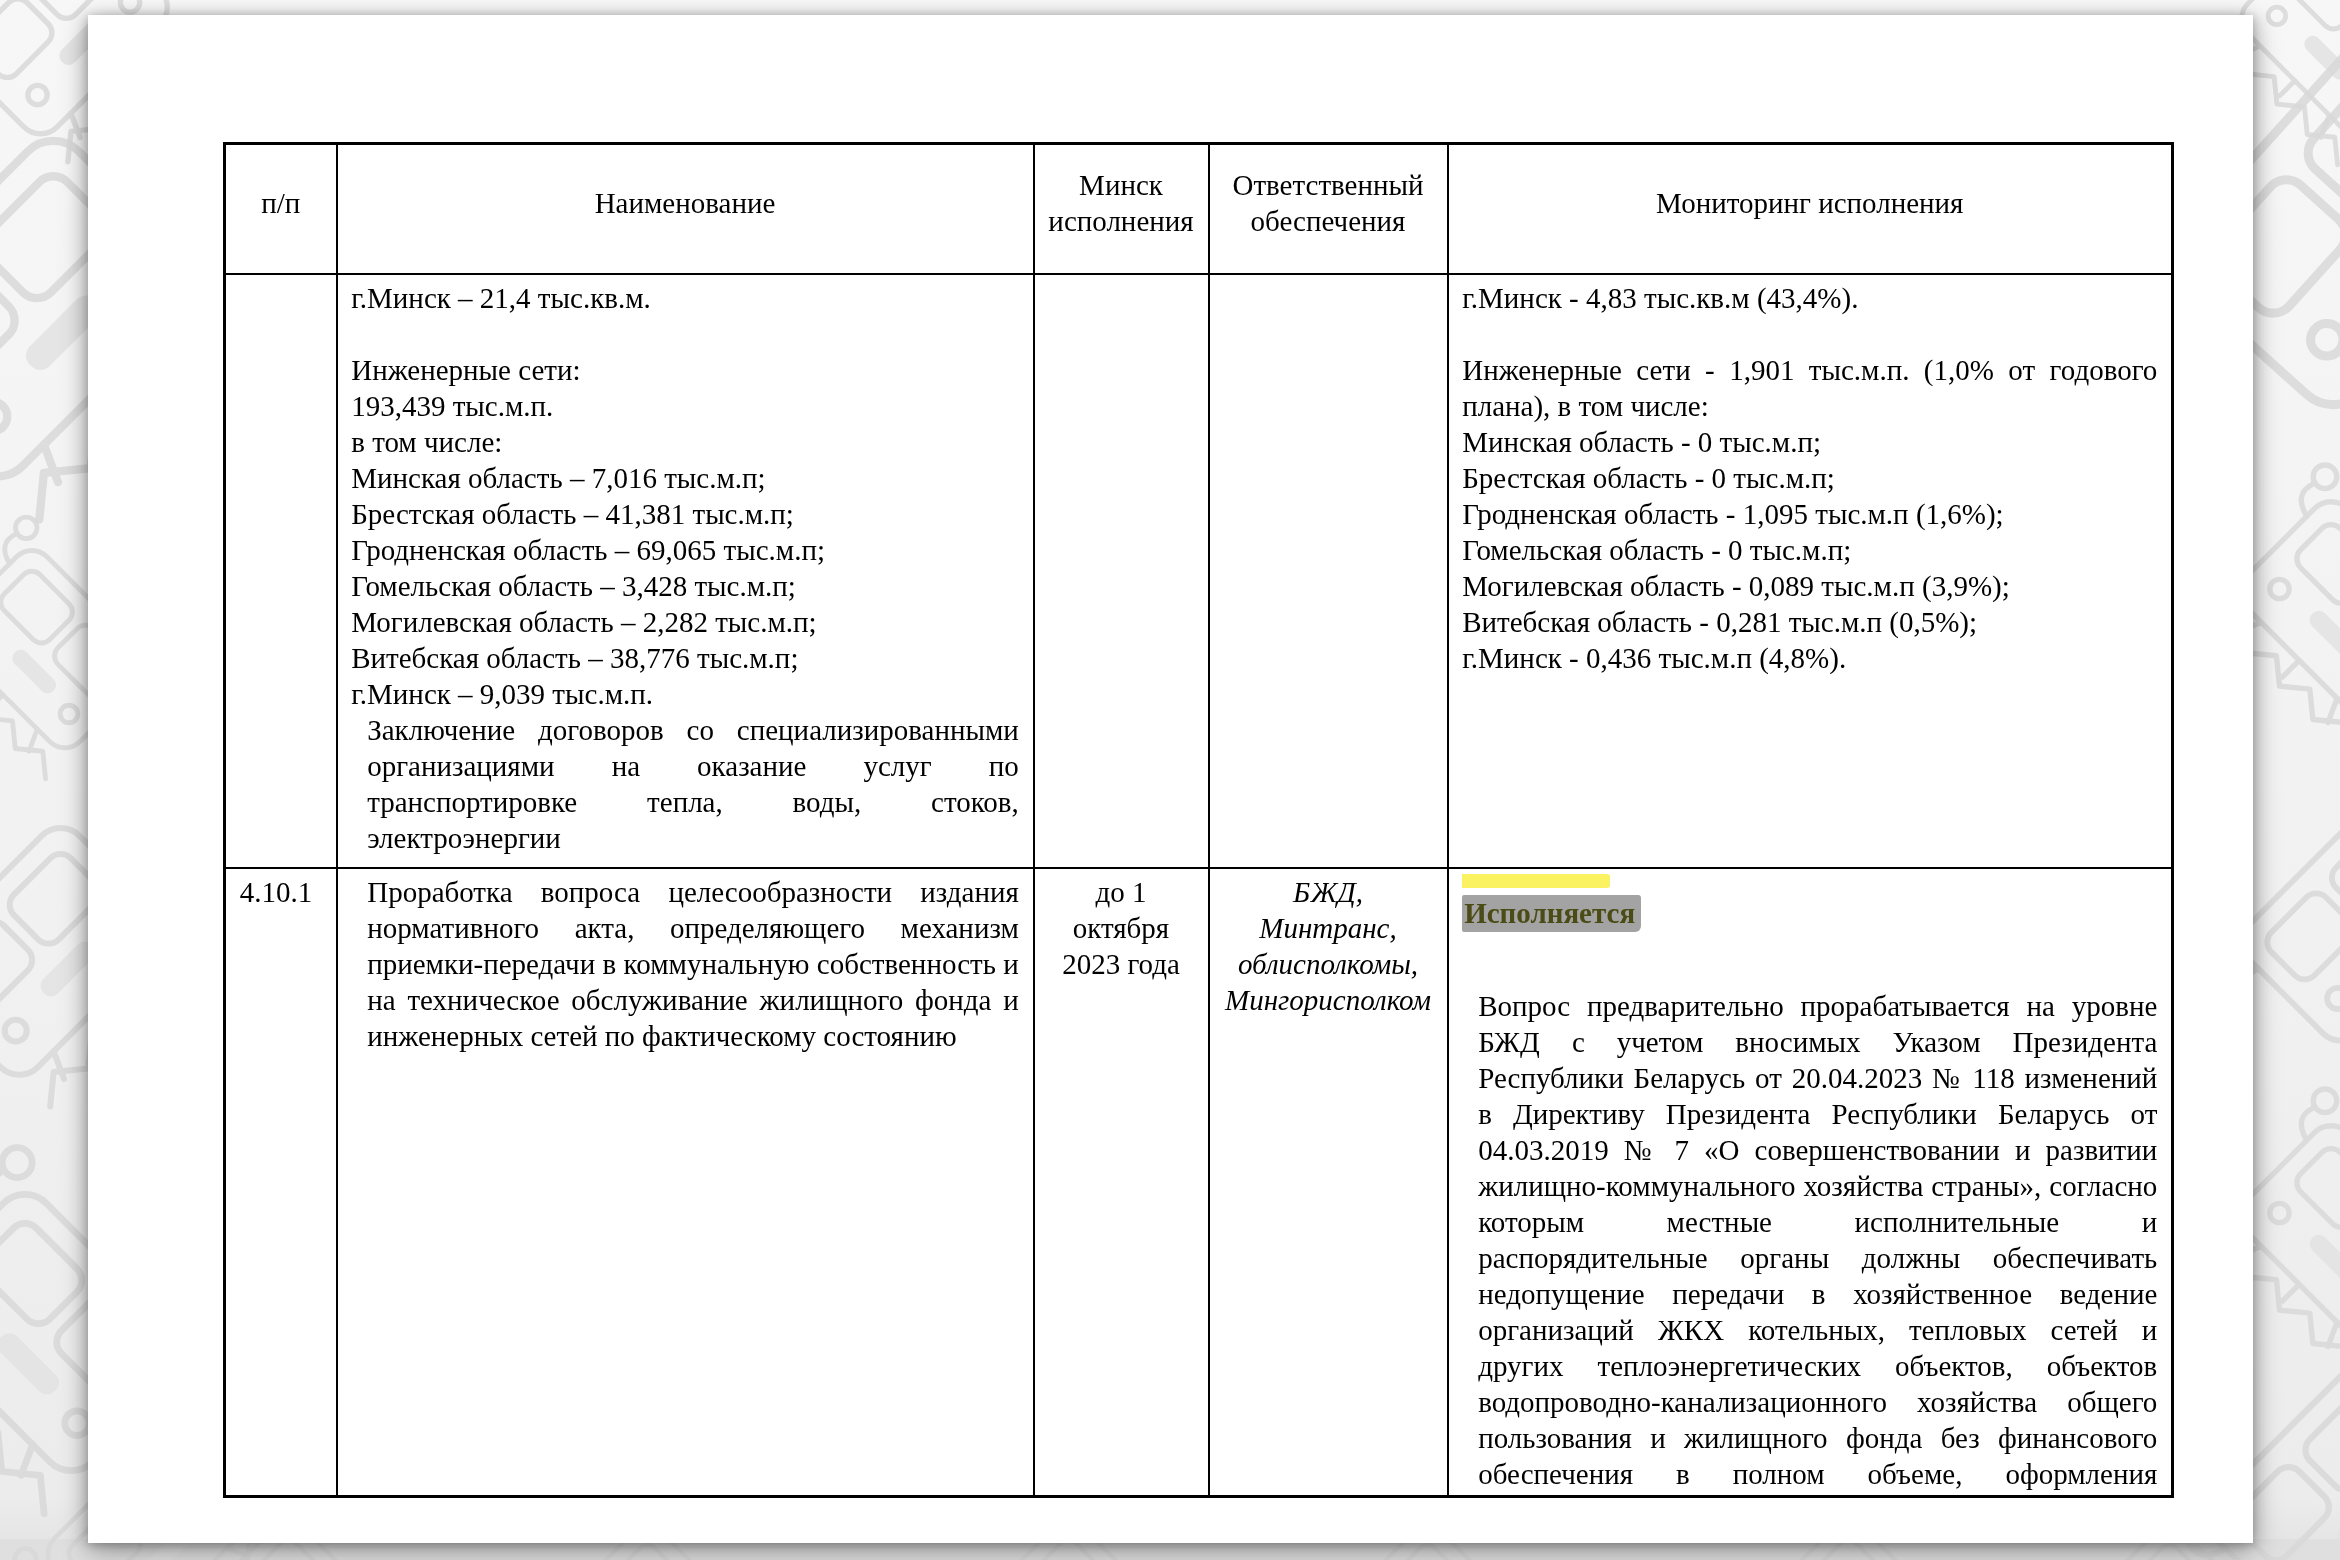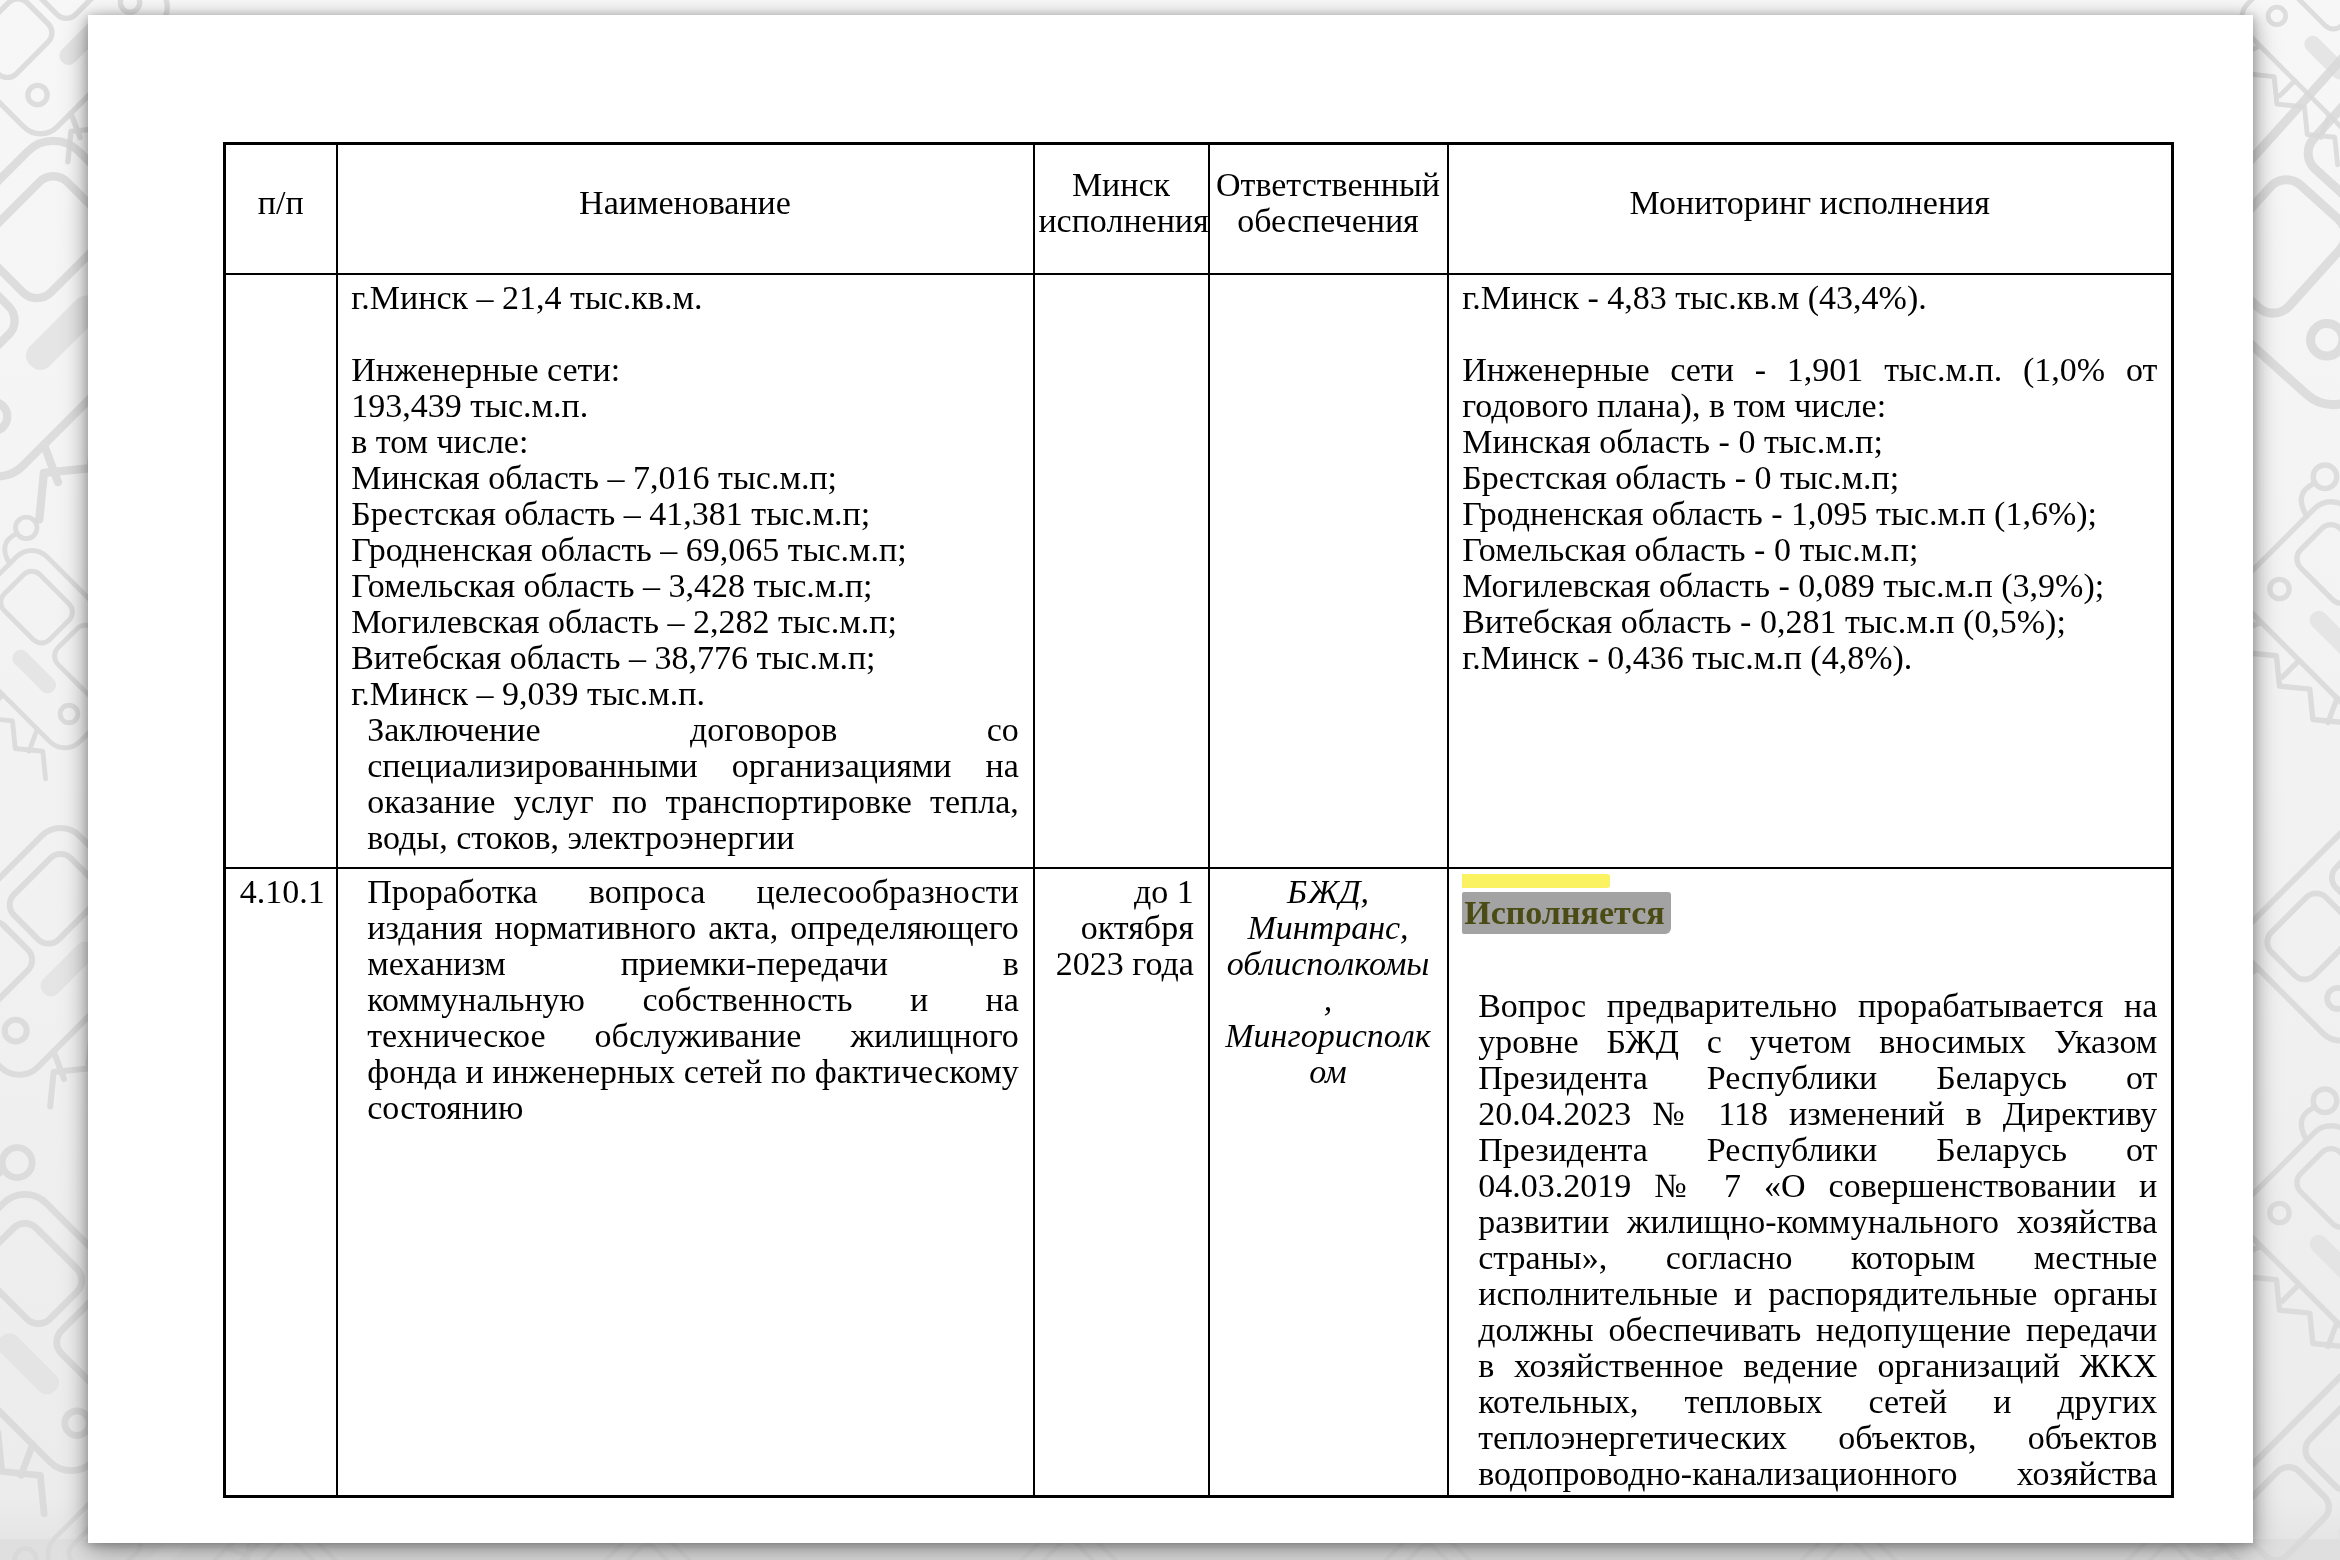--- a/index.html
+++ b/index.html
@@ -13,36 +13,36 @@
   .doodle{position:absolute;opacity:.85;}
   .doodle svg{display:block;}
   .desk-strip{position:absolute;left:0;right:0;top:1539px;height:21.5px;background:#dfdfdf;z-index:0;}
   .page{
     position:absolute;left:88px;top:14.6px;width:2165px;height:1528px;background:#ffffff;z-index:2;
     box-shadow:0 9.8px 27px rgba(0,0,0,.30),0 2px 7.8px rgba(0,0,0,.16),-5.9px 0 13.7px rgba(0,0,0,.10),5.9px 0 13.7px rgba(0,0,0,.10);
   }
   table.doc{
     position:absolute;left:135px;top:127px;width:1936px;
     border-collapse:collapse;table-layout:fixed;
-    font-size:34px;line-height:36px;
+    font-size:29px;line-height:36px;
   }
   table.doc{border:3.9px solid #000;}
   .doc th,.doc td{border:2px solid #000;vertical-align:top;padding:4.9px 13.7px 0 13.7px;overflow:hidden;}
   .doc thead th{
     border-bottom:2.9px solid #000;height:113px;vertical-align:middle;text-align:center;
     font-weight:normal;padding:2px 3.9px 13.7px 3.9px;
   }
   .doc tbody tr.row-cont td{border-bottom:2.9px solid #000;}
   .col-num{width:112px;}
   .col-name{width:697px;}
   .col-due{width:175px;}
   .col-exec{width:239px;}
   .col-mon{width:725px;}
   .c-num{padding-left:3.9px;padding-right:3.9px;}
-  .c-due{text-align:right;}
+  .c-due{text-align:center;}
   .c-exec{text-align:center;word-break:break-word;font-style:italic;}
   .clip1{height:587px;overflow:hidden;}
   .clip2{height:621px;overflow:hidden;}
   .ln{text-align:justify;}
   .just{text-align:justify;margin-left:16px;}
   .status-line{margin-bottom:57px;}
   .hl{font-weight:bold;padding:2px 5.9px 3.9px 2px;border-radius:2px 2.9px 5.9px 2px;}
   .hl-sliver{height:13.7px;width:148px;margin-bottom:6.8px;border-radius:0 2.9px 2.9px 0;}
   .stroke{fill:none;stroke:#d9d9d9;stroke-width:5;stroke-linecap:round;stroke-linejoin:round;}
   .fillg{fill:#e3e3e3;stroke:none;}

